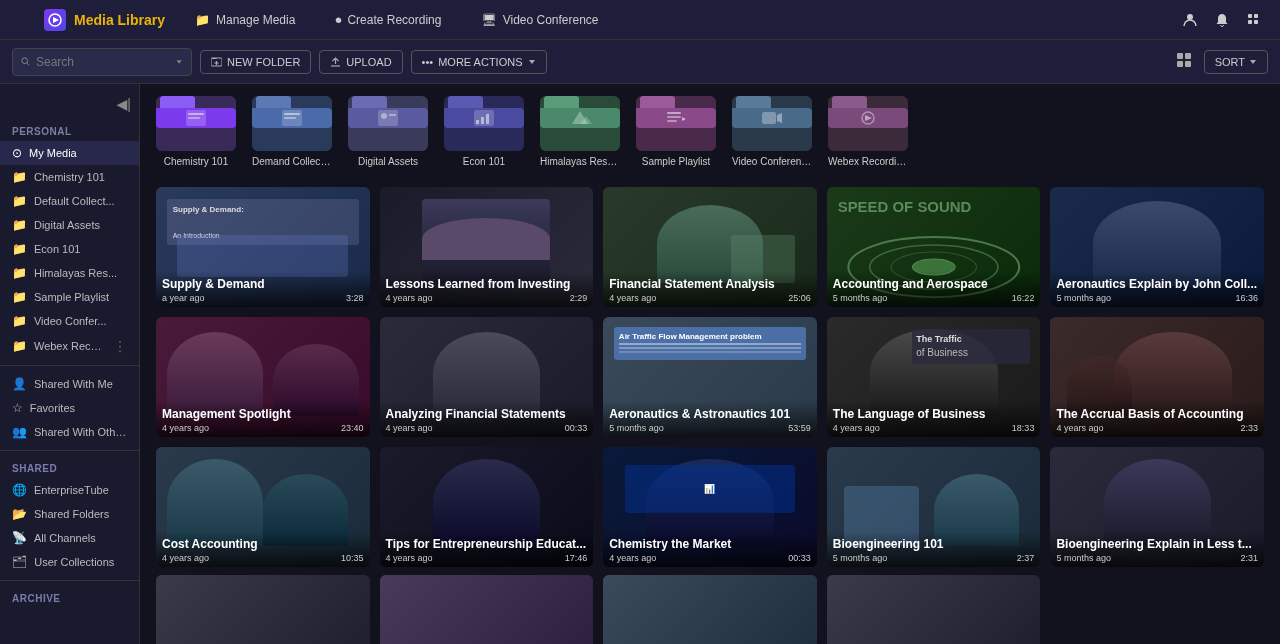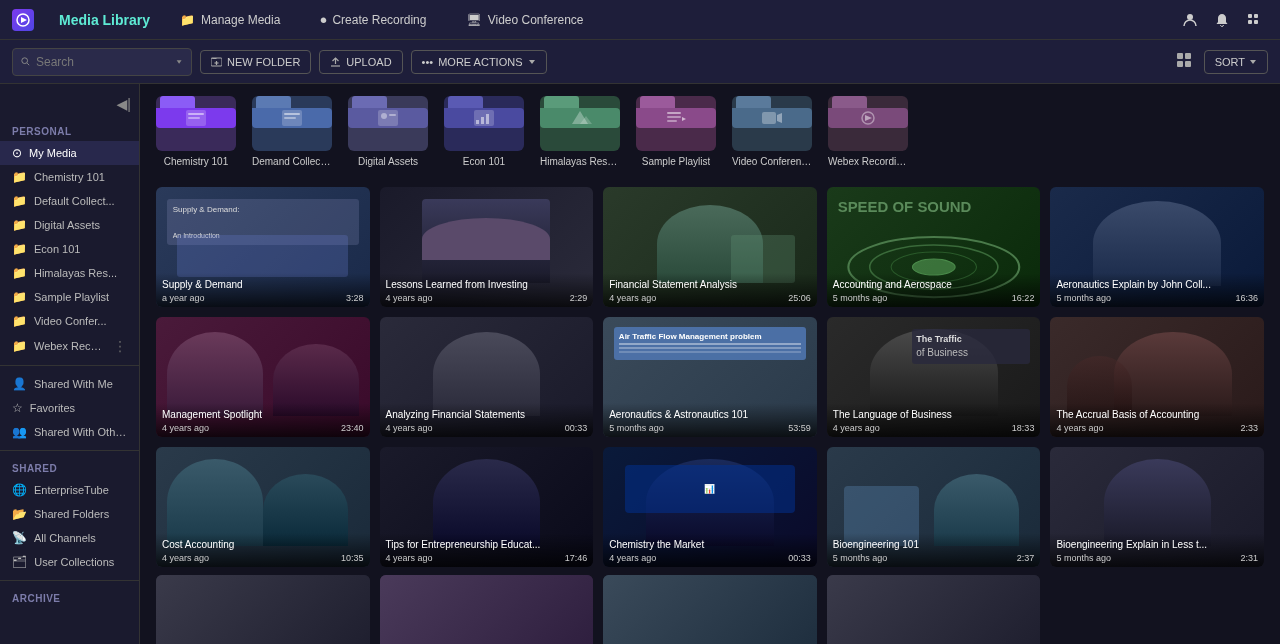--- a/index.html
+++ b/index.html
@@ -12,24 +12,25 @@
       display: flex;
       align-items: center;
       padding: 0 12px;
       gap: 20px;
       flex-shrink: 0;
       border-bottom: 1px solid #333;
     }
     .top-nav-brand {
       display: flex;
       align-items: center;
-      gap: 25px;
+      gap: 8px;
       font-size: 14px;
       font-weight: 600;
-      color: #5eead4;
+      color: #eab308;
+      margin-left: 32px;
     }
     .brand-icon {
       width: 22px;
       height: 22px;
       background: linear-gradient(135deg, #7c3aed, #4f46e5);
       border-radius: 4px;
       display: flex;
       align-items: center;
       justify-content: center;
       font-size: 11px;
@@ -305,22 +306,22 @@
     }
     .video-overlay {
       position: absolute;
       bottom: 0;
       left: 0;
       right: 0;
       padding: 6px 6px 4px;
       background: linear-gradient(transparent, rgba(0,0,0,0.75));
     }
     .video-title {
-      font-size: 10px;
-      font-weight: 400;
+      font-size: 12px;
+      font-weight: 700;
       color: #fff;
       line-height: 1.2;
       margin-bottom: 2px;
     }
     .video-meta {
       display: flex;
       justify-content: space-between;
       align-items: center;
     }
     .video-date {
@@ -668,21 +669,21 @@
         </div>
         <span class="folder-name">Webex Recordings</span>
       </div>
     </div>
 
     <div class="videos-grid">
 
       <div class="video-card bg-blue-gray">
         <div class="sim-content">
           <div style="position:absolute;top:10%;left:5%;right:5%;background:rgba(200,200,255,0.15);border-radius:3px;padding:6px;font-size:8px;color:#ddd;">
-            <div style="font-weight:400;margin-bottom:18px;">Supply &amp; Demand:</div>
+            <div style="font-weight:700;margin-bottom:18px;">Supply &amp; Demand:</div>
             <div style="font-size:7px;">An Introduction</div>
           </div>
           <div style="position:absolute;bottom:25%;left:10%;right:10%;height:35%;background:rgba(100,120,200,0.3);border-radius:3px;"></div>
         </div>
         <div class="video-overlay">
           <div class="video-title">Supply &amp; Demand</div>
           <div class="video-meta">
             <span class="video-date">a year ago</span>
             <span class="video-duration">3:28</span>
           </div>

